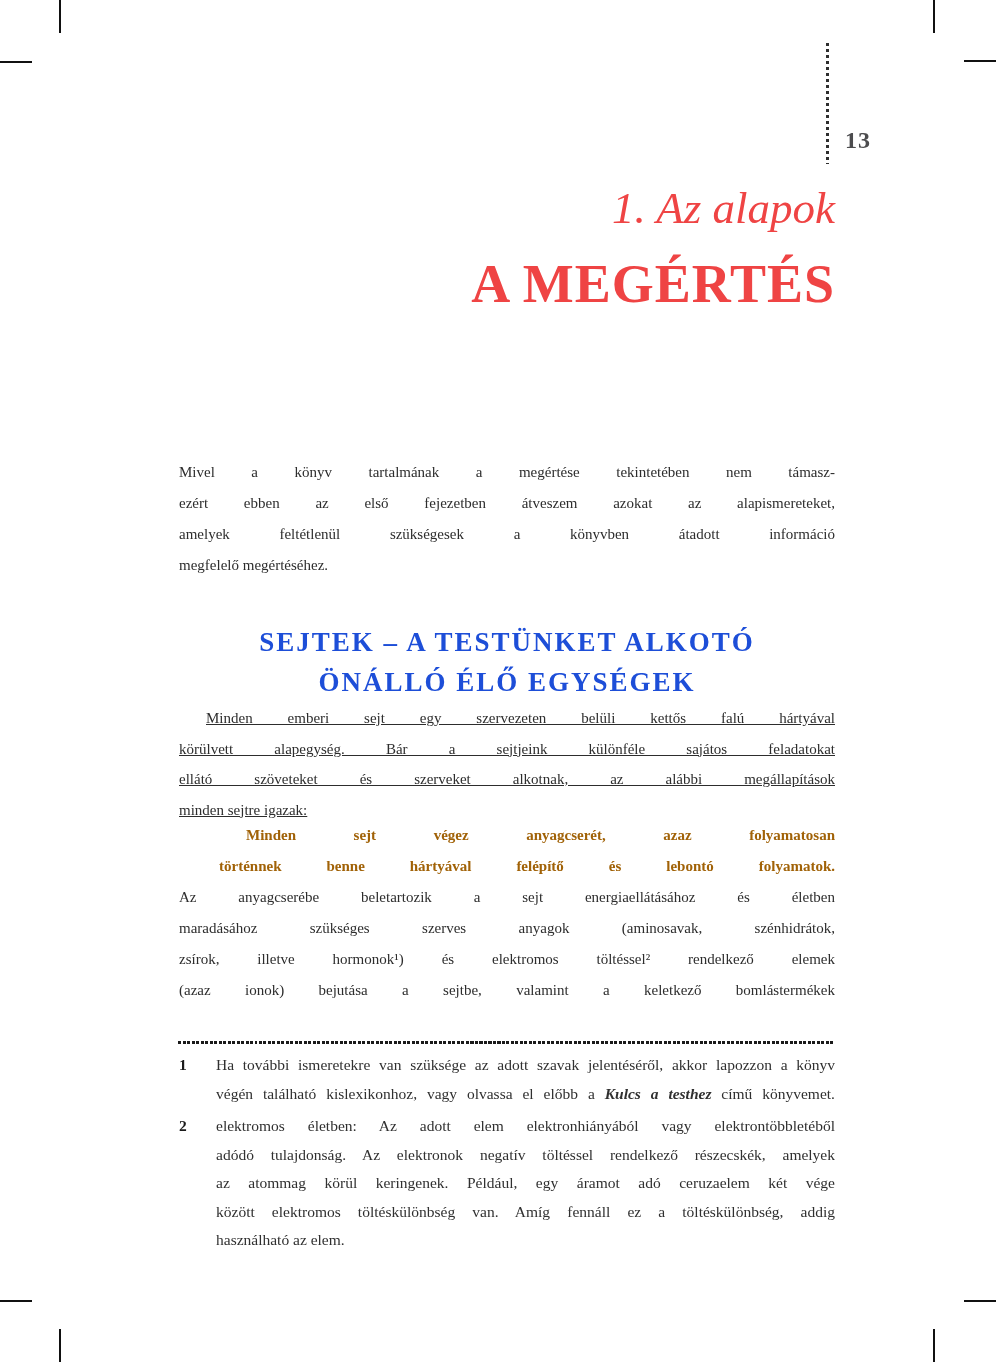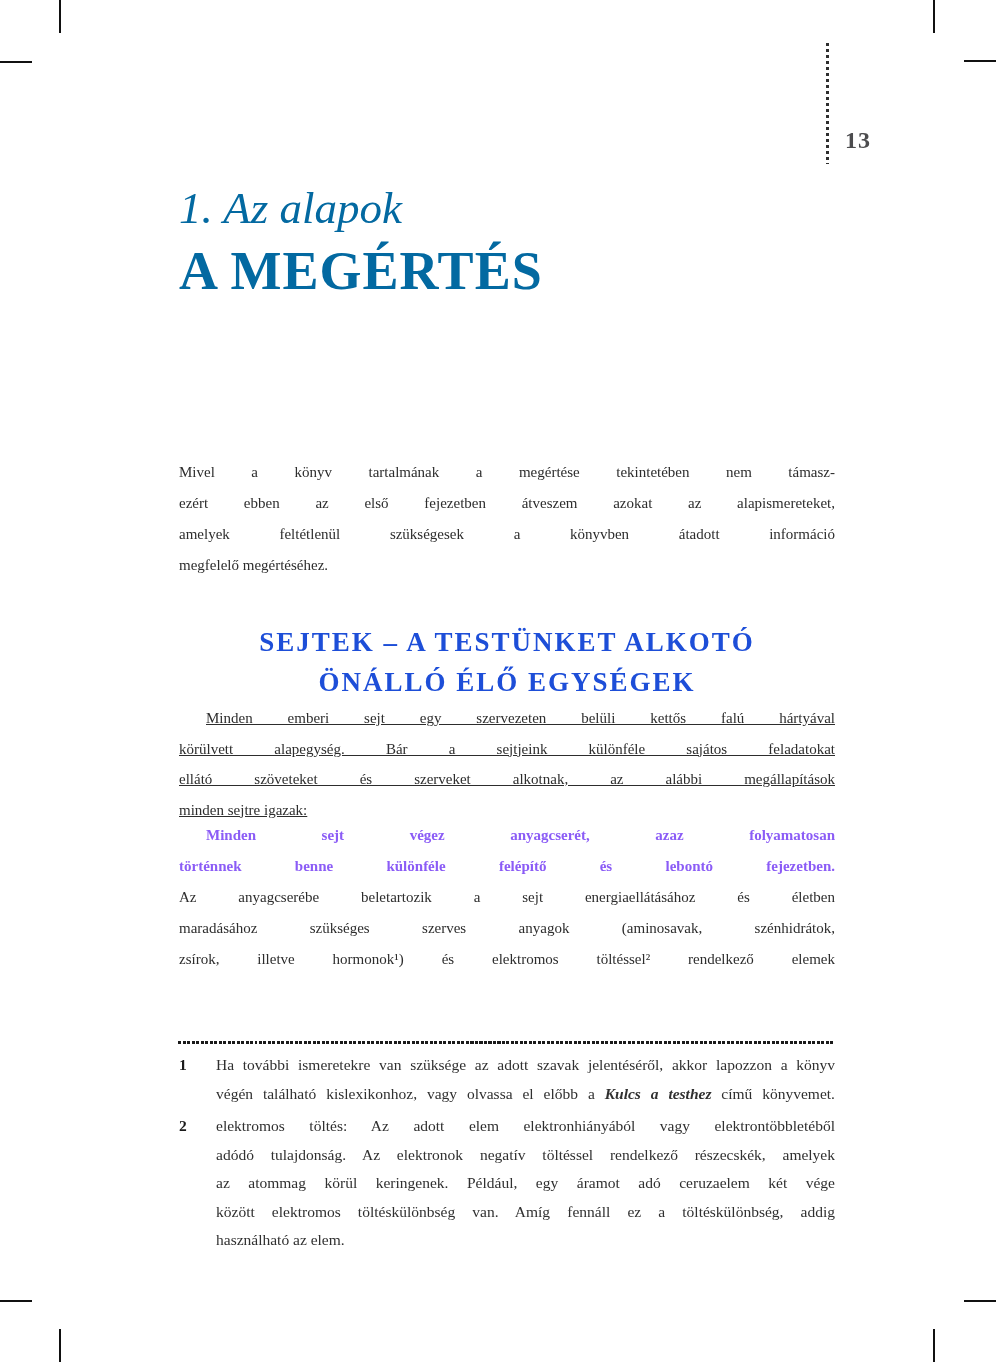--- a/index.html
+++ b/index.html
@@ -20,29 +20,29 @@
     position:absolute;left:826px;top:43px;width:3px;height:121px;
     background:repeating-linear-gradient(to bottom,#2e2e2e 0 3px,transparent 3px 6px);
   }
   .folio{
     position:absolute;left:845px;top:127px;
     font-size:24px;font-weight:bold;color:#4c4c4e;letter-spacing:1px;
   }
   
   .col{position:absolute;left:179px;width:656px;}
   
-  .chapter{top:180px;text-align:left;color:#0369a1;}
+  .chapter{top:180px;text-align:right;color:#ef4444;}
   .kicker{font-style:italic;font-weight:normal;font-size:45px;line-height:56px;}
-  .chapter-title{font-weight:bold;font-size:54px;line-height:64px;margin-top:3px;letter-spacing:1px;}
+  .chapter-title{font-weight:bold;font-size:54px;line-height:64px;margin-top:16px;letter-spacing:1px;}
   
   .para{font-size:15px;color:#2d2d2d;}
   .jline{text-align:justify;text-align-last:justify;white-space:normal;}
   .lline{text-align:left;text-align-last:left;}
   .indent{padding-left:27px;}
-  .bold{font-weight:bold;color:#8b5cf6;}
+  .bold{font-weight:bold;color:#a16207;margin-left:40px;}
   .intro{top:457px;line-height:31px;}
   .cells{top:703px;line-height:30.5px;}
   .metabolism{top:820px;line-height:31px;}
   
   .sect{
     position:absolute;left:179px;width:656px;top:622px;margin:0;
     text-align:center;font-size:27px;line-height:40px;
     font-weight:bold;letter-spacing:2px;color:#1d4ed8;
   }
   
@@ -93,40 +93,41 @@
 
   <section class="col para cells" style="position:absolute;text-decoration:underline;">
     <div class="jline indent">Minden emberi sejt egy szervezeten belüli kettős falú hártyával</div>
     <div class="jline">körülvett alapegység. Bár a sejtjeink különféle sajátos feladatokat</div>
     <div class="jline">ellátó szöveteket és szerveket alkotnak, az alábbi megállapítások</div>
     <div class="lline">minden sejtre igazak:</div>
   </section>
 
   <section class="col para metabolism" style="position:absolute;">
     <div class="jline indent bold">Minden sejt végez anyagcserét, azaz folyamatosan</div>
-    <div class="jline bold">történnek benne különféle felépítő és lebontó fejezetben.</div>
+    <div class="jline bold">történnek benne hártyával felépítő és lebontó folyamatok.</div>
     <div class="jline">Az anyagcserébe beletartozik a sejt energiaellátásához és életben</div>
     <div class="jline">maradásához szükséges szerves anyagok (aminosavak, szénhidrátok,</div>
     <div class="jline">zsírok, illetve hormonok¹) és elektromos töltéssel² rendelkező elemek</div>
+    <div class="jline">(azaz ionok) bejutása a sejtbe, valamint a keletkező bomlástermékek</div>
   </section>
 
   <div class="fn-rule"></div>
 
   <section class="col footnotes" style="position:absolute;">
     <div class="fn">
       <div class="fn-num">1</div>
       <div class="fn-text">
         <div class="jline">Ha további ismeretekre van szüksége az adott szavak jelentéséről, akkor lapozzon a könyv</div>
         <div class="jline"><span>végén található kislexikonhoz, vagy olvassa el előbb a </span><span class="it">Kulcs a testhez</span><span> című könyvemet.</span></div>
       </div>
     </div>
     <div class="fn">
       <div class="fn-num">2</div>
       <div class="fn-text">
-        <div class="jline">elektromos töltés: Az adott elem elektronhiányából vagy elektrontöbbletéből</div>
+        <div class="jline">elektromos életben: Az adott elem elektronhiányából vagy elektrontöbbletéből</div>
         <div class="jline">adódó tulajdonság. Az elektronok negatív töltéssel rendelkező részecskék, amelyek</div>
         <div class="jline">az atommag körül keringenek. Például, egy áramot adó ceruzaelem két vége</div>
         <div class="jline">között elektromos töltéskülönbség van. Amíg fennáll ez a töltéskülönbség, addig</div>
         <div class="lline">használható az elem.</div>
       </div>
     </div>
   </section>
 
 </div>
 

